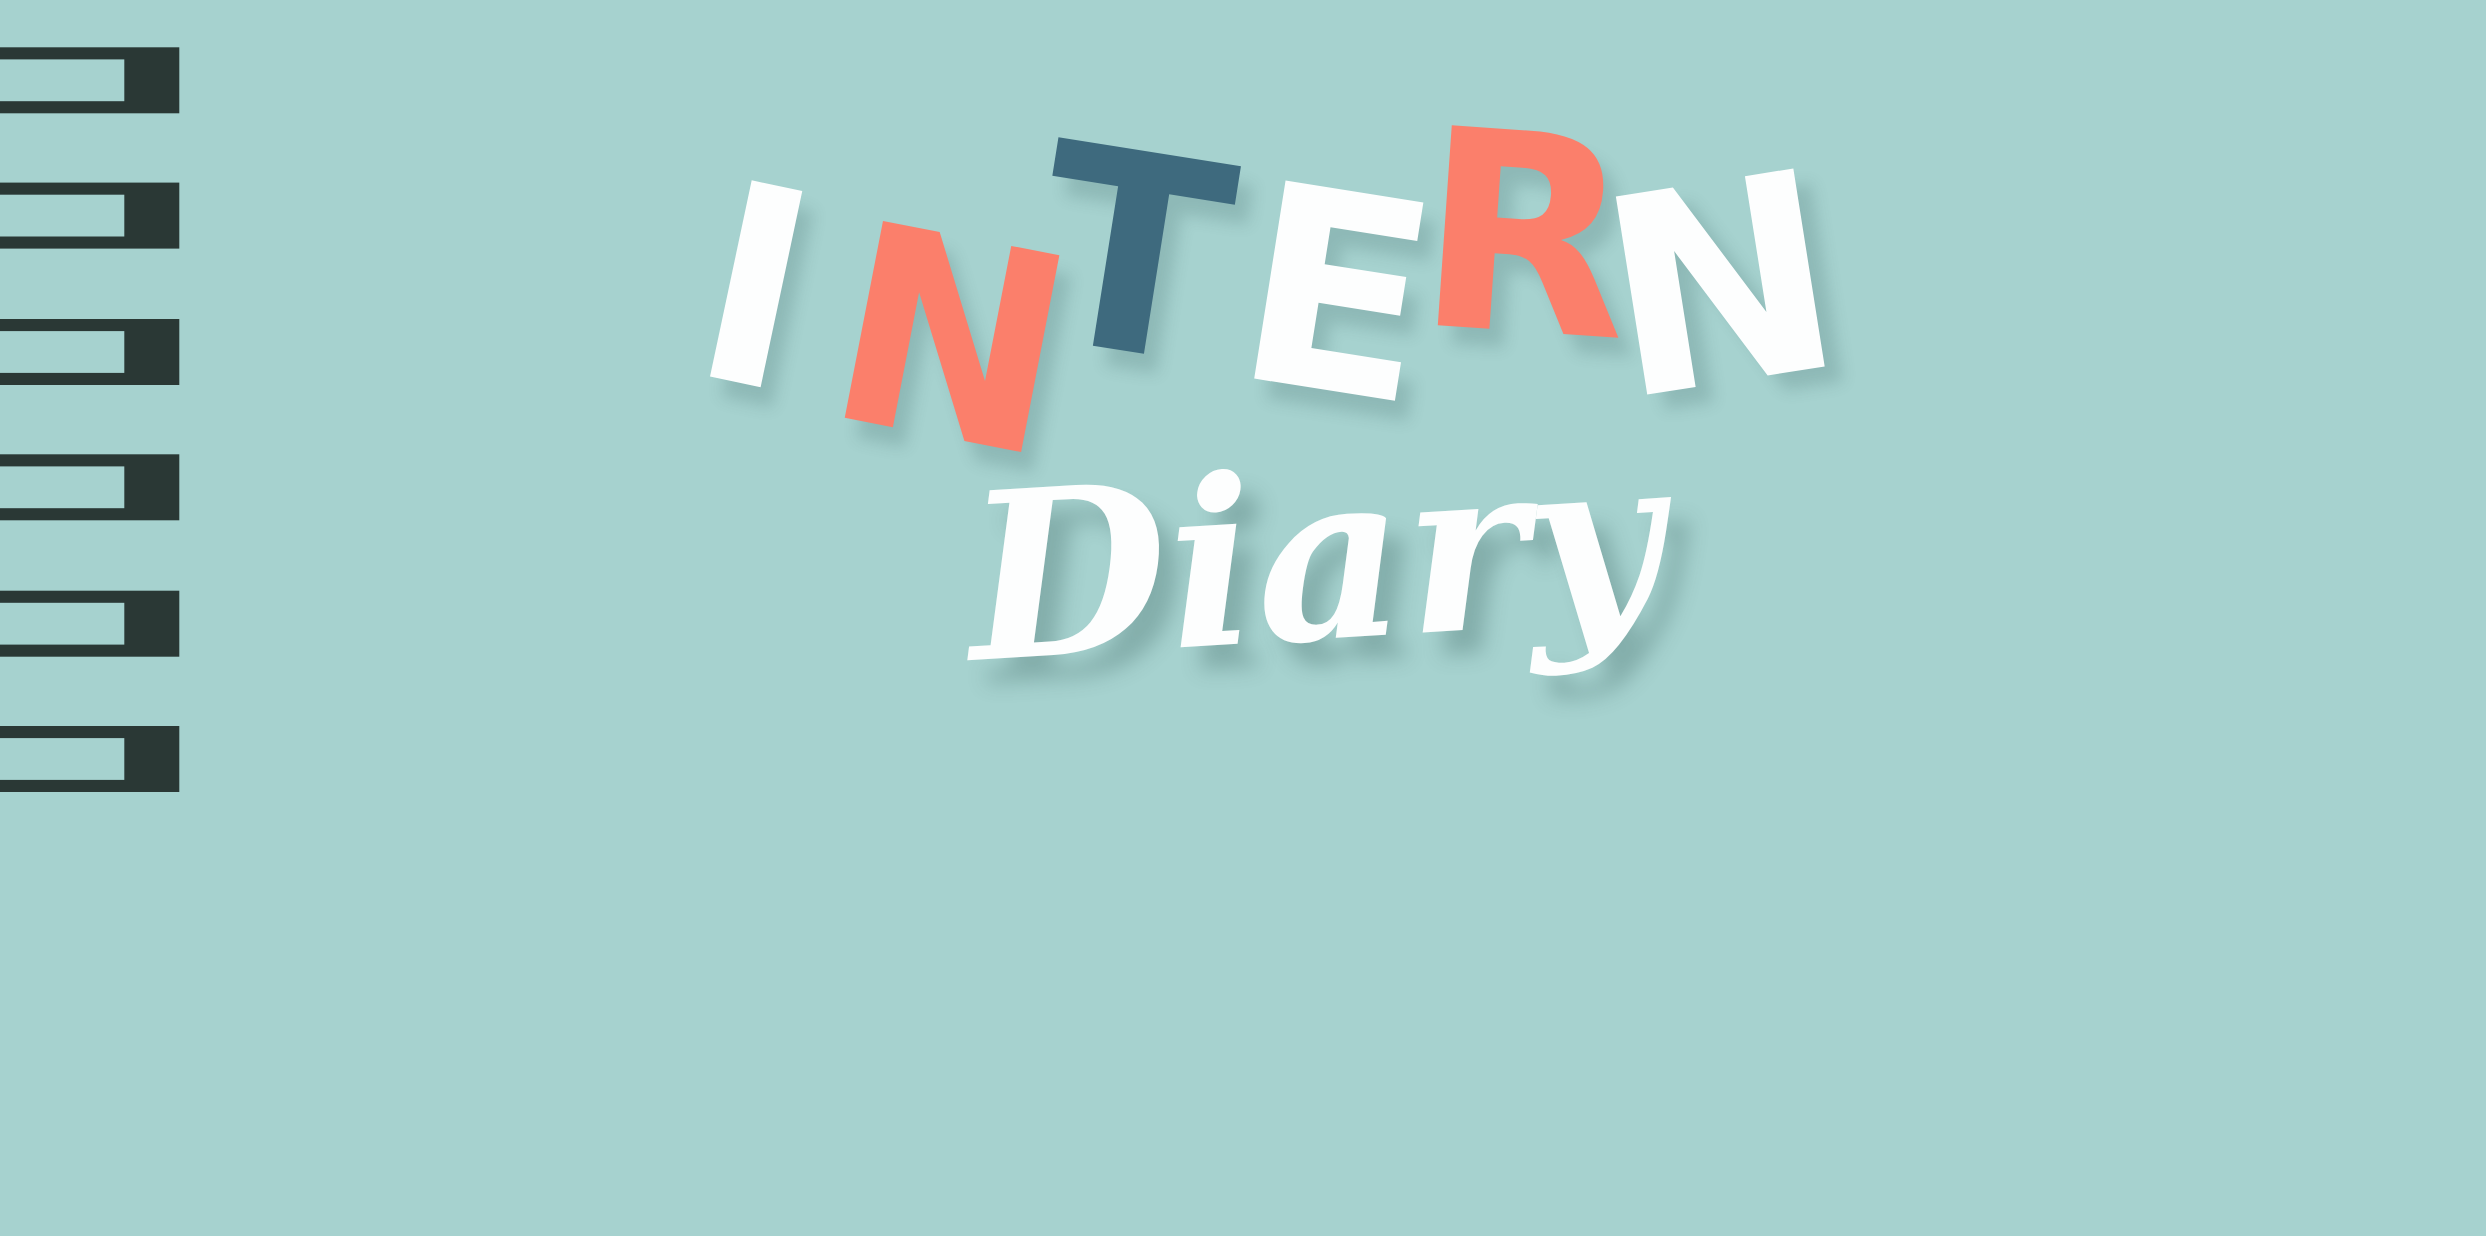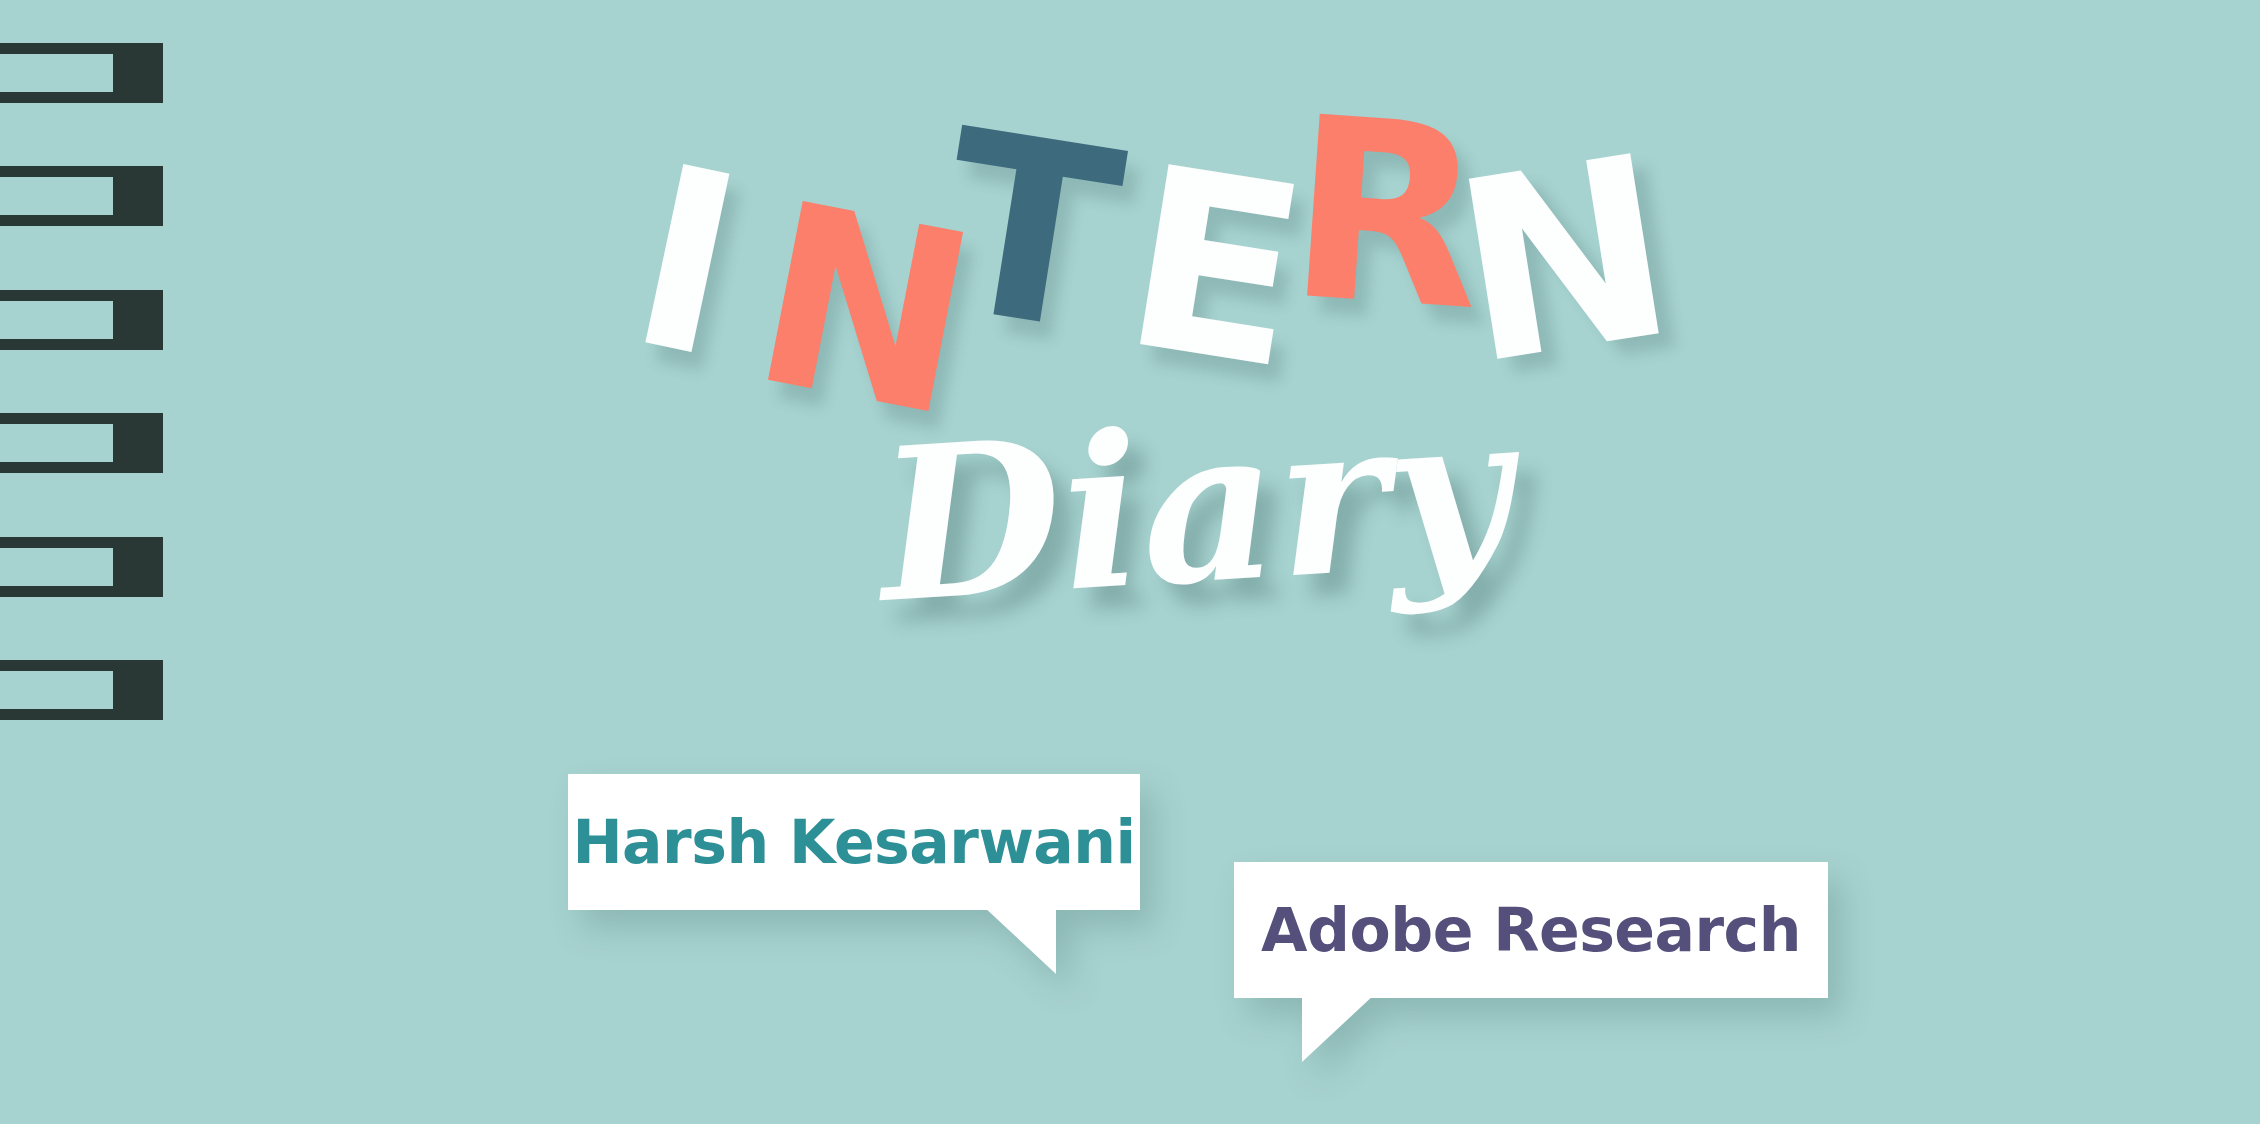--- a/index.html
+++ b/index.html
@@ -162,25 +162,15 @@
       <span class="glyph" style="left: 40px; top: 30px; font-size: 250px; color: rgb(253, 254, 254); transform: rotate(12deg);">I</span>
       <span class="glyph" style="left: 160px; top: 78px; font-size: 250px; color: rgb(251, 127, 107); transform: rotate(11deg);">N</span>
       <span class="glyph" style="left: 345px; top: 0px; font-size: 250px; color: rgb(62, 106, 126); transform: rotate(9deg);">T</span>
       <span class="glyph" style="left: 530px; top: 36px; font-size: 250px; color: rgb(253, 254, 254); transform: rotate(9deg);">E</span>
       <span class="glyph" style="left: 690px; top: -18px; font-size: 250px; color: rgb(251, 127, 107); transform: rotate(4deg);">R</span>
       <span class="glyph" style="left: 860px; top: 28px; font-size: 250px; color: rgb(253, 254, 254); transform: rotate(-9deg);">N</span>
     </div>
 
   <div id="diary">Diary</div>
 
-  <div class="bubble" id="bubble-name">
-    <div class="tail"></div>
-    <div class="bubble-body"></div>
-    <span class="bubble-label">Harsh Kesarwani</span>
-  </div>
 
-  <div class="bubble" id="bubble-org">
-    <div class="tail"></div>
-    <div class="bubble-body"></div>
-    <span class="bubble-label">Adobe Research</span>
-  </div>
 
 </div>
 
 </body></html>

